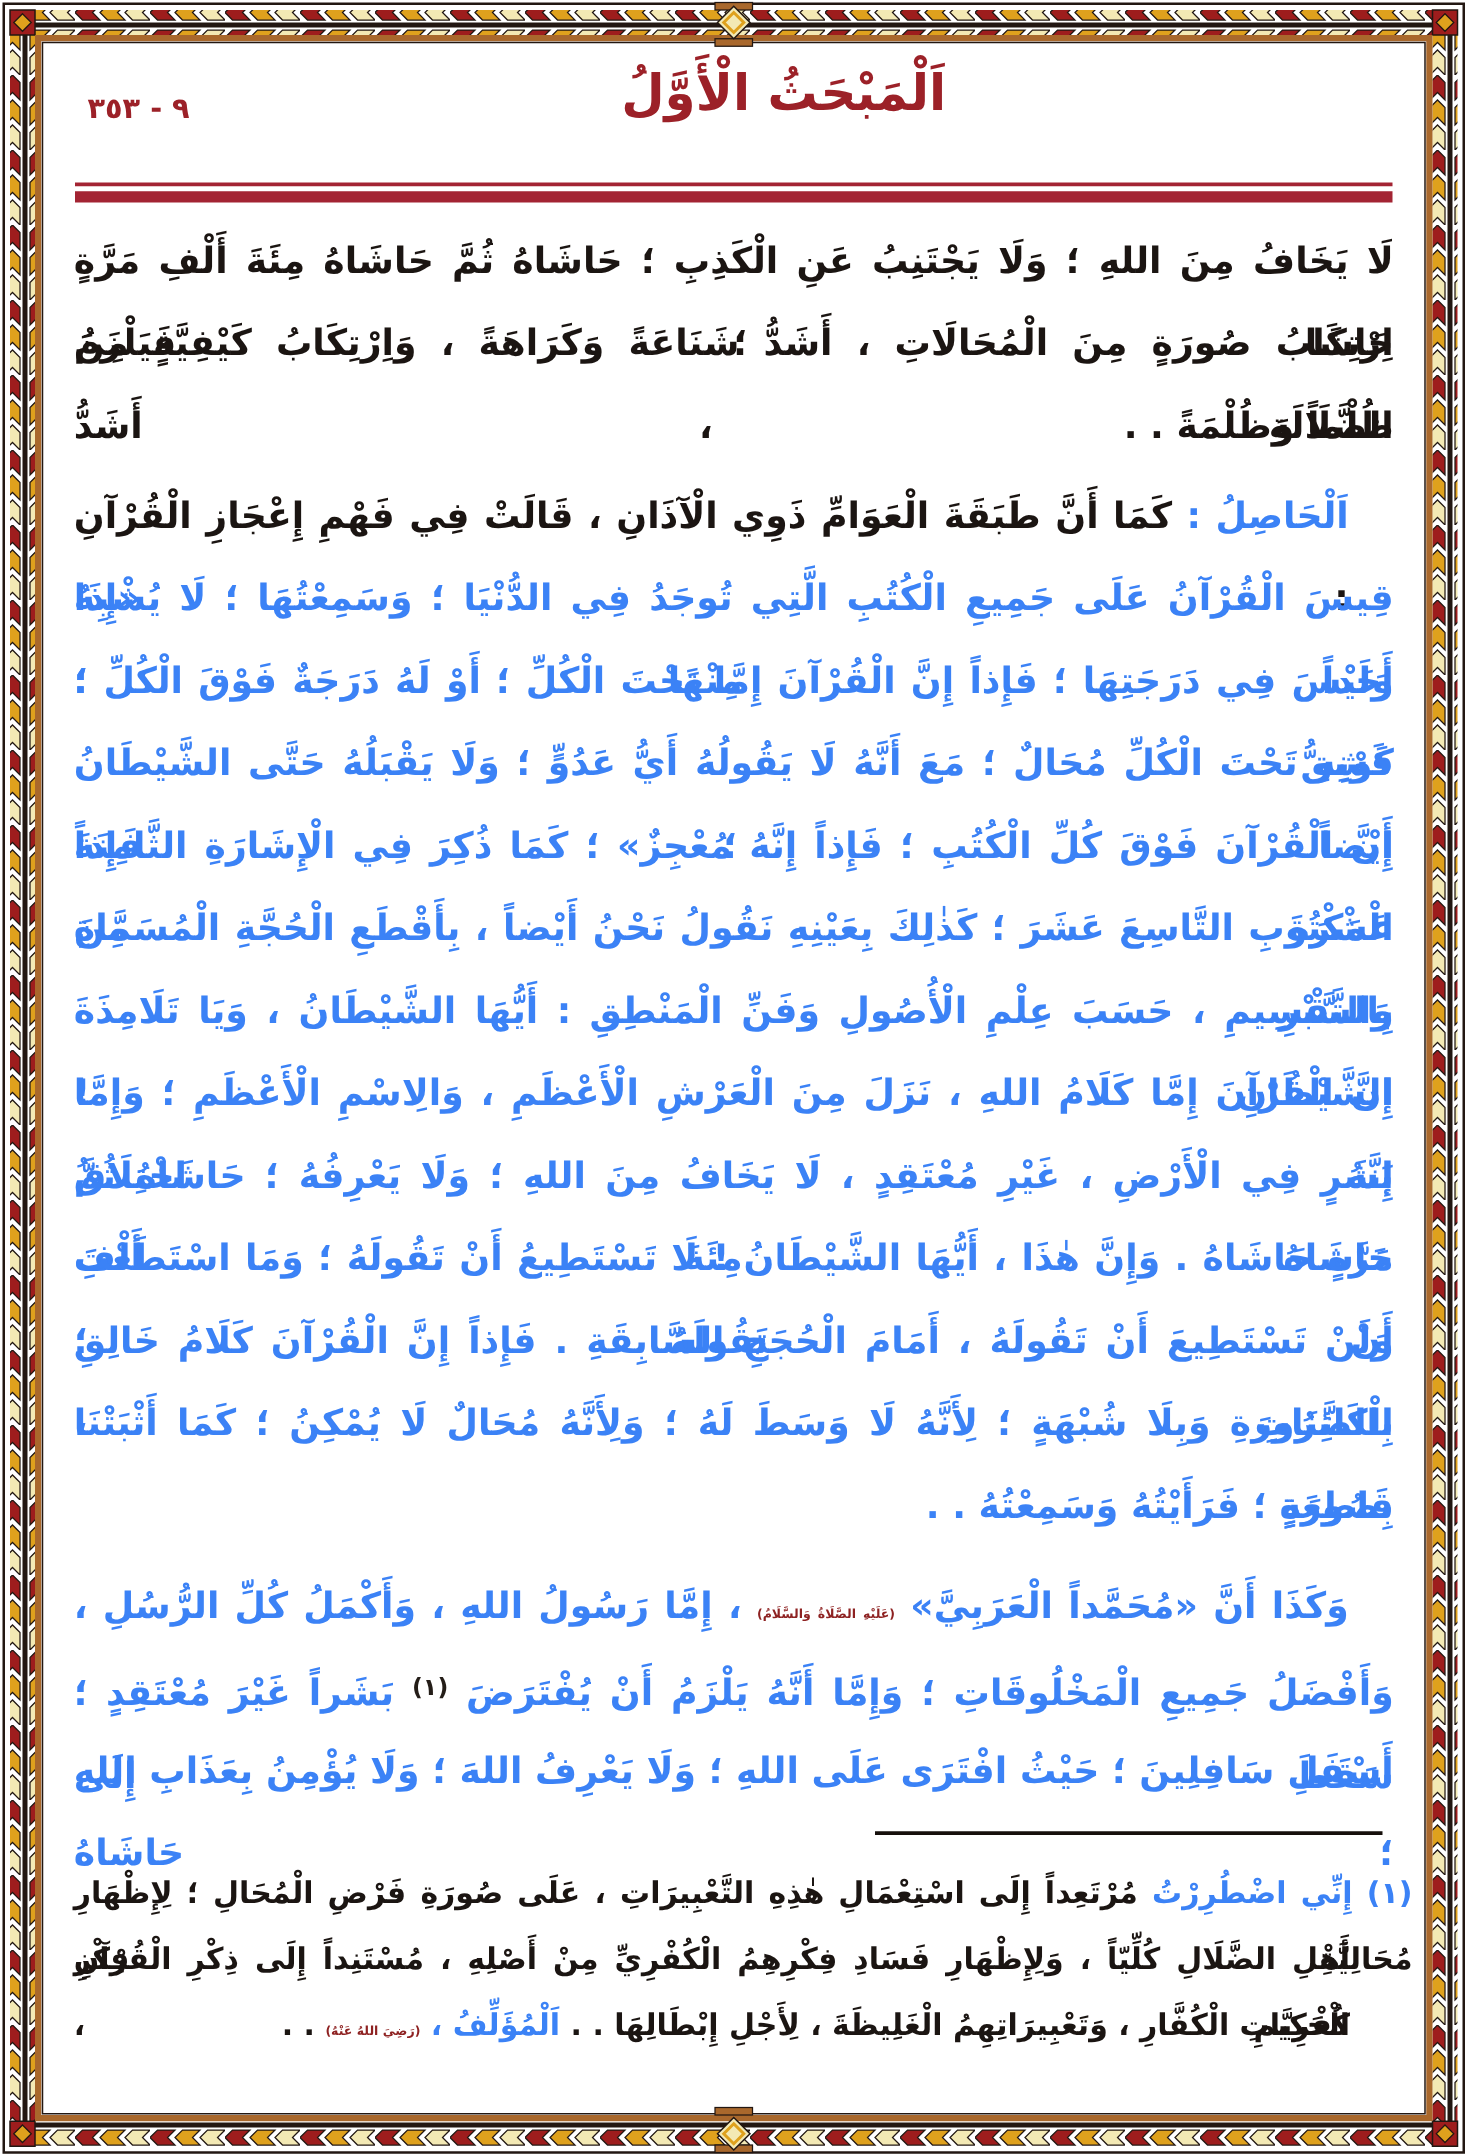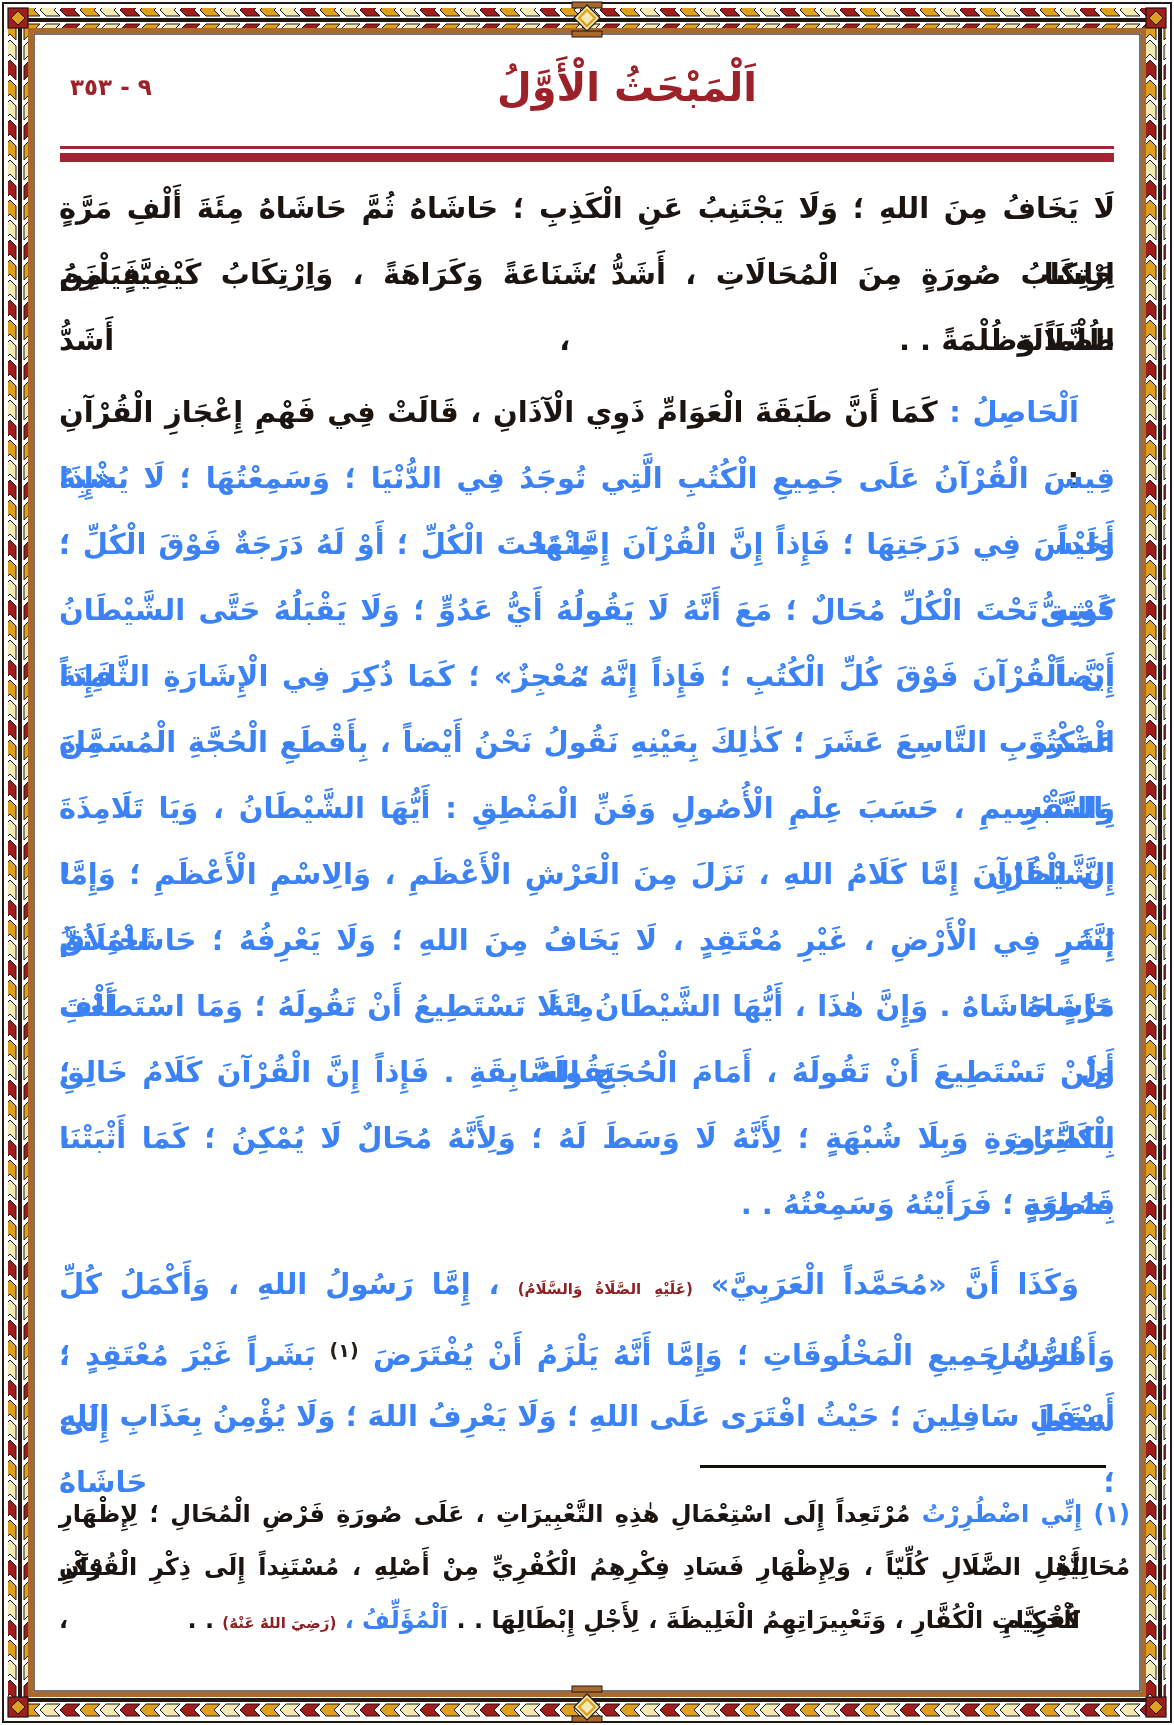--- a/index.html
+++ b/index.html
@@ -7,37 +7,37 @@
     position:relative;width:1174px;height:1725px;background:#ffffff;
     overflow:hidden;direction:rtl;
     font-family:"DejaVu Sans", sans-serif;
   }
   .frame{position:absolute;left:0;top:0;}
   .pagenum{
     position:absolute;left:70px;top:74px;
     font-size:23px;font-weight:bold;color:#9c2128;direction:rtl;white-space:nowrap;
   }
   .title{
-    position:absolute;left:0;right:0;top:64px;margin:0;padding:0 0 0 80px;
+    position:absolute;left:0;right:0;top:52px;margin:0;padding:0 0 0 80px;
     text-align:center;font-size:40px;font-weight:bold;color:#9c2128;
   }
   .rules{position:absolute;left:60px;right:60px;top:146px;}
   .rule-thin{height:3px;background:#a32433;margin-bottom:4px;}
   .rule-thick{height:9px;background:#a32433;}
   .body{position:absolute;left:59px;right:59px;top:175px;}
   .tline{
     height:66px;line-height:66px;font-size:29px;font-weight:bold;
     text-align:justify;text-align-last:justify;
   }
   .tlast{text-align:right;text-align-last:right;}
   .para-2{margin-top:6px;}
   .para-3{margin-top:14px;}
   .t-red{color:#3b82f6;}
   .t-black{color:#1b1512;}
-  .t-seal{font-size:15px;color:#8e2222;letter-spacing:-1px;}
+  .t-seal{font-size:10px;color:#8e2222;letter-spacing:-1px;}
   .t-fnref{font-size:19px;color:#241d18;vertical-align:8px;}
   .fn-rule{position:absolute;right:68px;top:1465px;width:406px;height:3px;background:#16100c;}
   .footnote{position:absolute;left:59px;right:44px;top:1488px;}
   .footnote .tline{height:53px;line-height:53px;font-size:24px;}
 </style>
 </head>
 <body>
 
 <div class="page">
 

